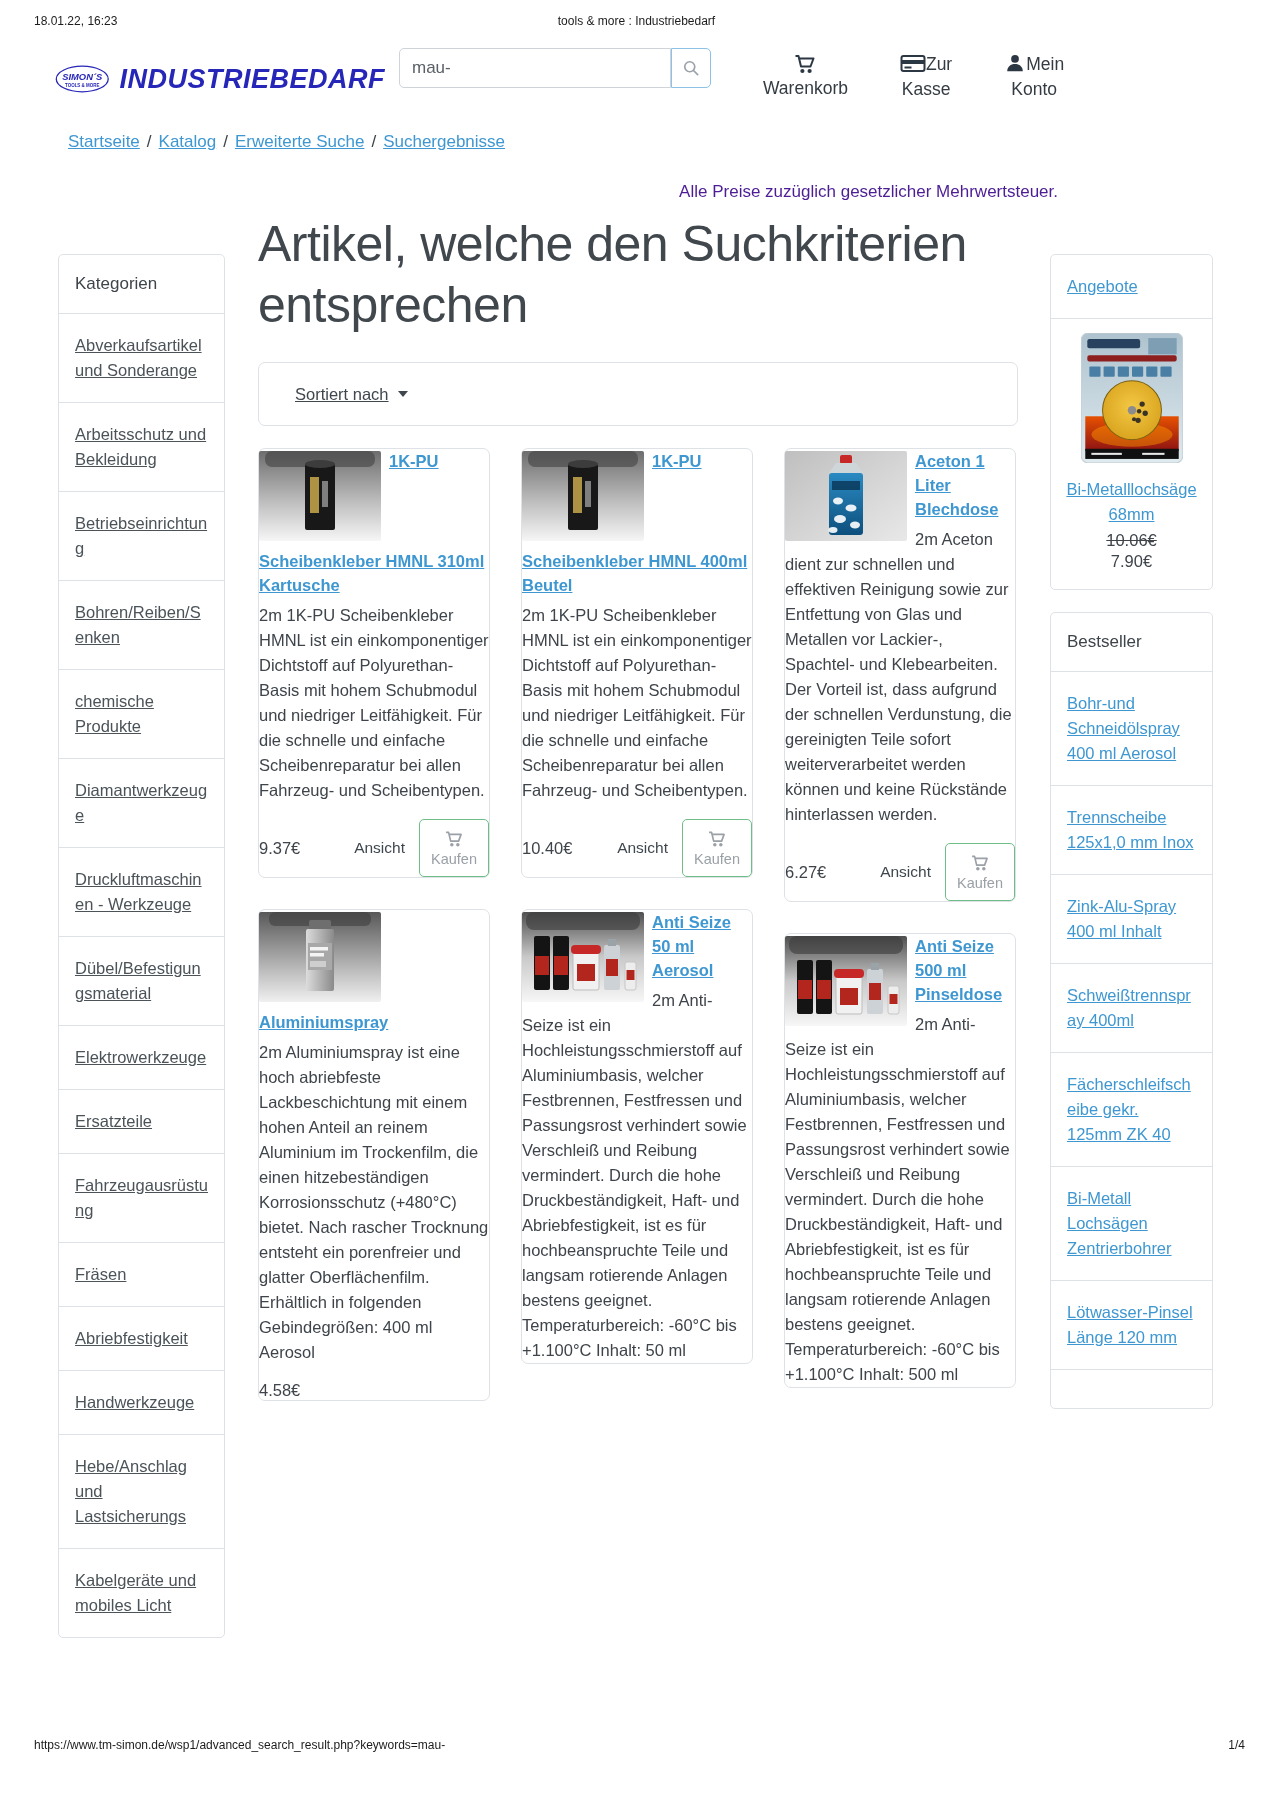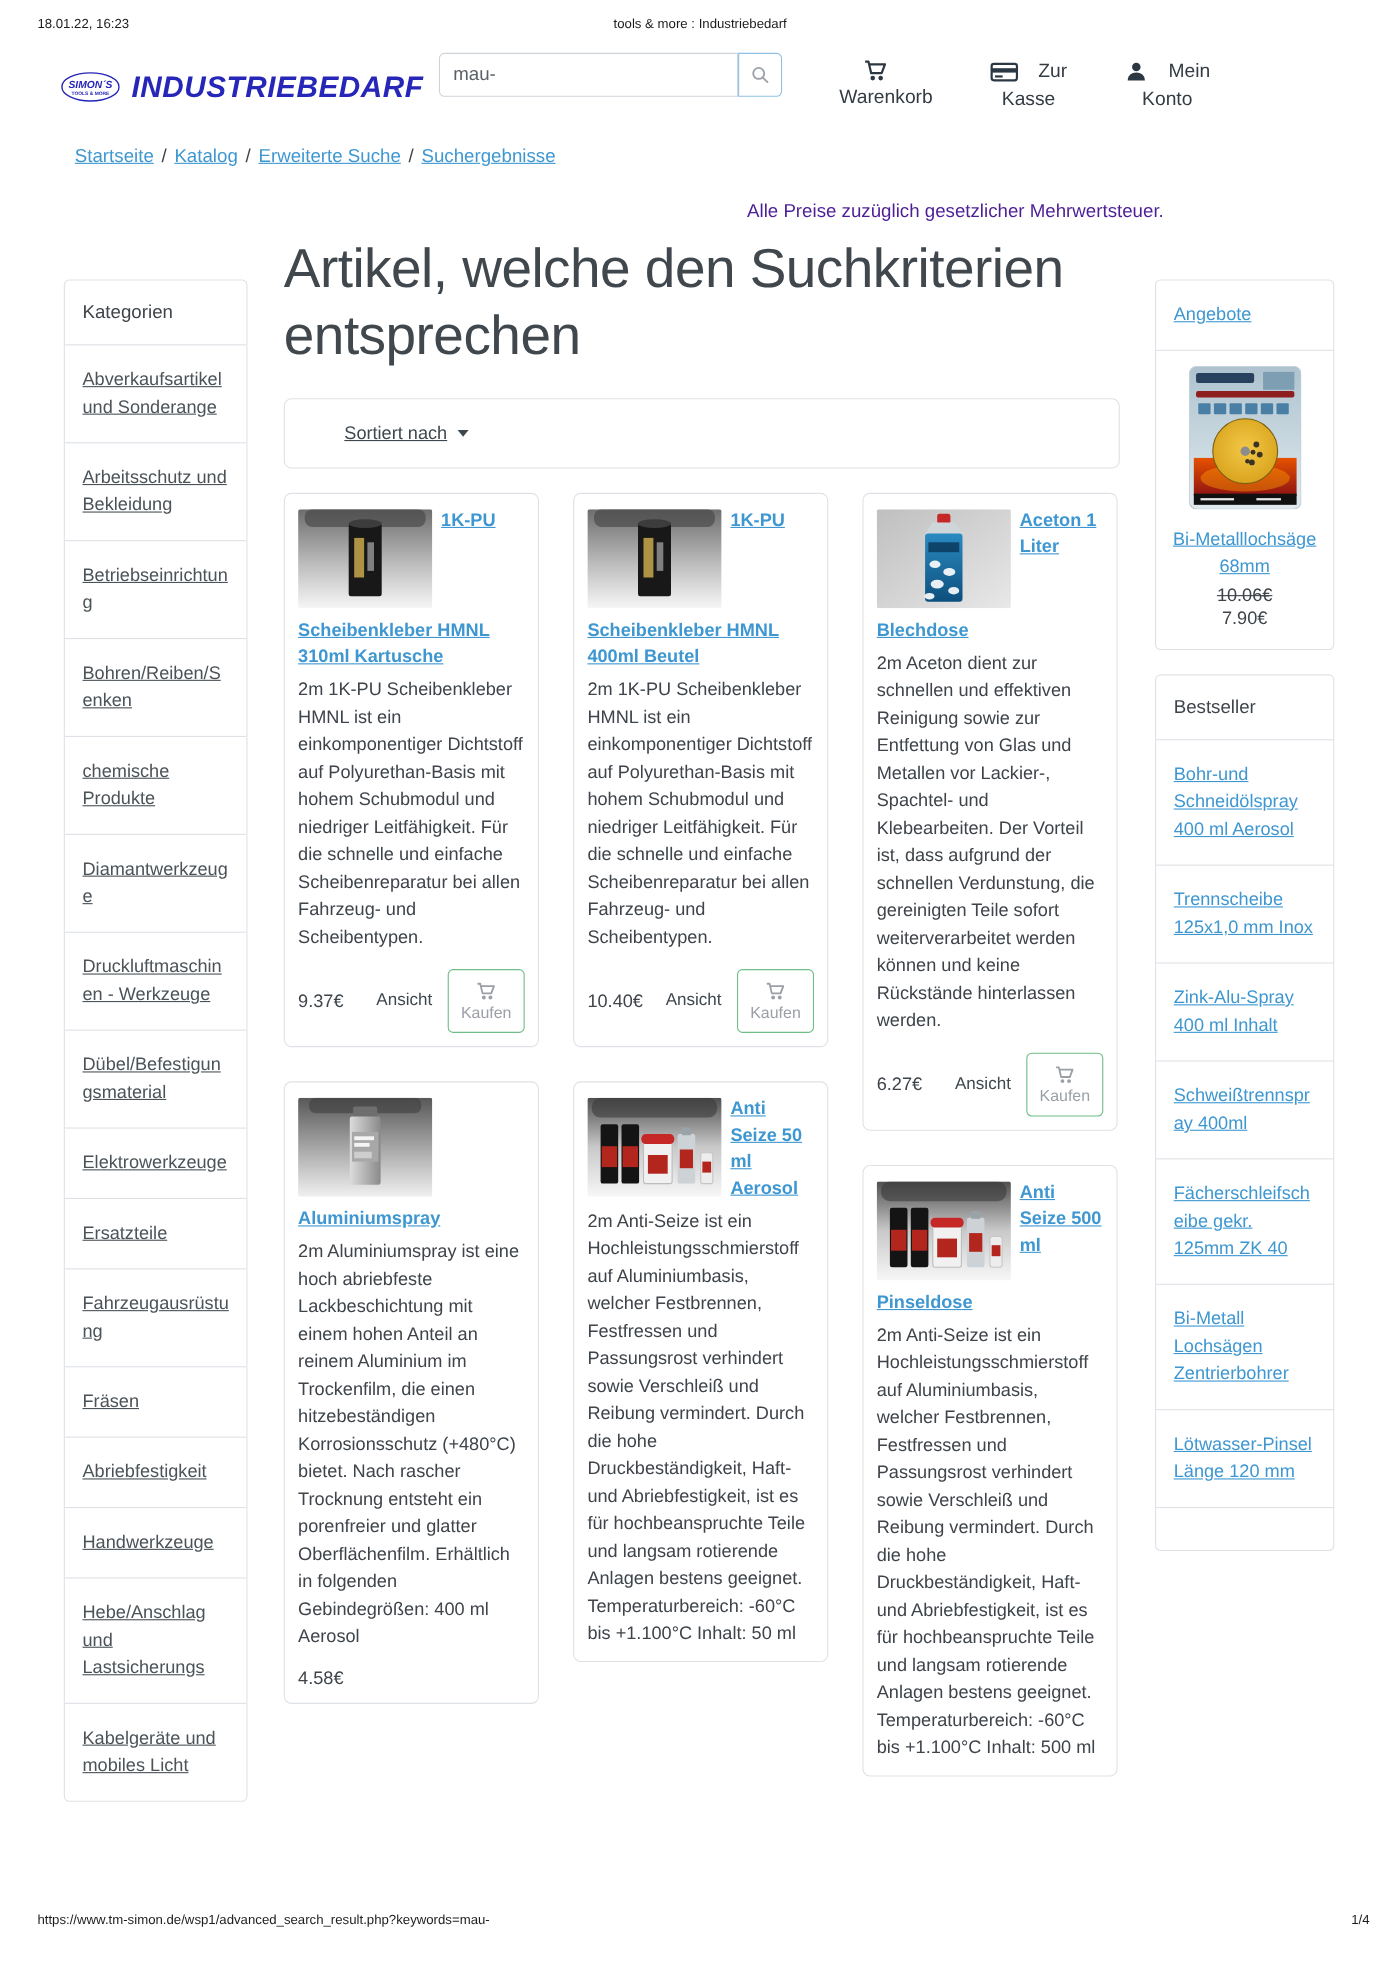--- a/index.html
+++ b/index.html
@@ -18,21 +18,21 @@
   
   .shop-head { display:flex; align-items:flex-start; padding:46px 0 0 55px; }
   .logo { display:flex; align-items:center; gap:10px; width:330px; flex:none; cursor:pointer; }
   .logo svg { display:block; }
   .wordmark { font-size:27px; font-weight:bold; font-style:italic; color:#2626b8; letter-spacing:.5px; white-space:nowrap; }
   .searchbar { display:flex; margin-left:14px; margin-top:2px; flex:none; }
   .search-input { width:272px; height:40px; border:1px solid #ced4da; border-radius:5px 0 0 5px; padding:0 12px; font-size:17px; color:#5a6066; font-family:"Liberation Sans",sans-serif; }
   .search-btn { width:40px; height:40px; border:1px solid #8cc2e5; background:#fff; border-radius:0 5px 5px 0; cursor:pointer; display:flex; align-items:center; justify-content:center; }
   .head-nav { display:flex; gap:52px; margin-left:52px; margin-top:6px; }
   .nav-item { text-align:center; font-size:17.5px; color:#343b42; line-height:1.45; cursor:pointer; }
-  .nav-line1 { display:flex; align-items:center; justify-content:center; gap:18px; min-height:24px; }
+  .nav-line1 { display:flex; align-items:flex-start; justify-content:center; gap:0; min-height:24px; }
 
   
   .breadcrumb { margin:20px 0 0 68px; font-size:17px; }
   .breadcrumb a { color:#3e97d1; text-decoration:underline; cursor:pointer; }
   .breadcrumb .sep { color:#3e444a; margin:0 7px; }
   .notice { width:1000px; margin:30px 0 0 58px; text-align:right; font-size:17px; color:#4c1d95; }
 
   
   .content { display:flex; align-items:flex-start; padding-left:58px; margin-top:12px; }
   .box { border:1px solid #dee2e6; border-radius:5px; background:#fff; overflow:hidden; }
@@ -40,27 +40,27 @@
   .cell:first-child { border-top:none; }
 
   
   .sidebar { width:167px; flex:none; margin-top:40px; }
   .side-title { font-size:17px; color:#3e444a; }
   .side-link { font-size:16.5px; line-height:25px; color:#4b5358; text-decoration:underline; overflow-wrap:anywhere; cursor:pointer; display:block; }
 
   
   .main { width:760px; flex:none; margin-left:33px; }
   .results-title { font-size:50px; line-height:61px; font-weight:300; color:#40474d; letter-spacing:-.5px; }
-  .sort-box { border:1px solid #dee2e6; border-radius:7px; margin-top:26px; height:64px; display:flex; align-items:center; padding-left:54px; }
+  .sort-box { border:1px solid #dee2e6; border-radius:7px; margin-top:26px; height:64px; display:flex; align-items:center; padding-left:36px; }
   .sort-link { font-size:16.5px; color:#3f474e; text-decoration:underline; cursor:pointer; }
   .caret { display:inline-block; margin-left:9px; width:0; height:0; border-left:5px solid transparent; border-right:5px solid transparent; border-top:6px solid #3f474e; vertical-align:middle; }
 
   .products { display:flex; gap:31px; margin-top:22px; }
   .pcol { display:flex; flex-direction:column; gap:31px; width:232px; flex:none; }
-  .card { border:1px solid #dee2e6; border-radius:7px; padding:12px; background:#fff; }
+  .card { border:1px solid #dee2e6; border-radius:7px; background:#fff; }
   .pimg { float:left; width:122px; height:90px; margin:2px 8px 8px 0; cursor:pointer; }
   .pimg svg { display:block; width:122px; height:90px; border-radius:2px; }
   .ptitle { font-size:16.5px; font-weight:bold; line-height:24px; color:#3e97d1; text-decoration:underline; cursor:pointer; }
   .pdesc { font-size:16.5px; line-height:25px; color:#3e444a; margin-top:6px; }
   .prow { display:flex; align-items:center; margin-top:16px; clear:both; }
   .pprice { font-size:16.5px; color:#3e444a; flex:1; }
   .view-btn { border:none; background:none; font-size:15.5px; color:#3f474e; padding:8px 14px; cursor:pointer; font-family:"Liberation Sans",sans-serif; }
   .buy-btn { width:70px; height:58px; border:1px solid #6fbe87; border-radius:5px; background:#fff; cursor:pointer; display:flex; flex-direction:column; align-items:center; justify-content:center; gap:2px; }
   .buy-btn .buy-label { font-size:14.5px; color:#9aa0a6; font-family:"Liberation Sans",sans-serif; }
 

